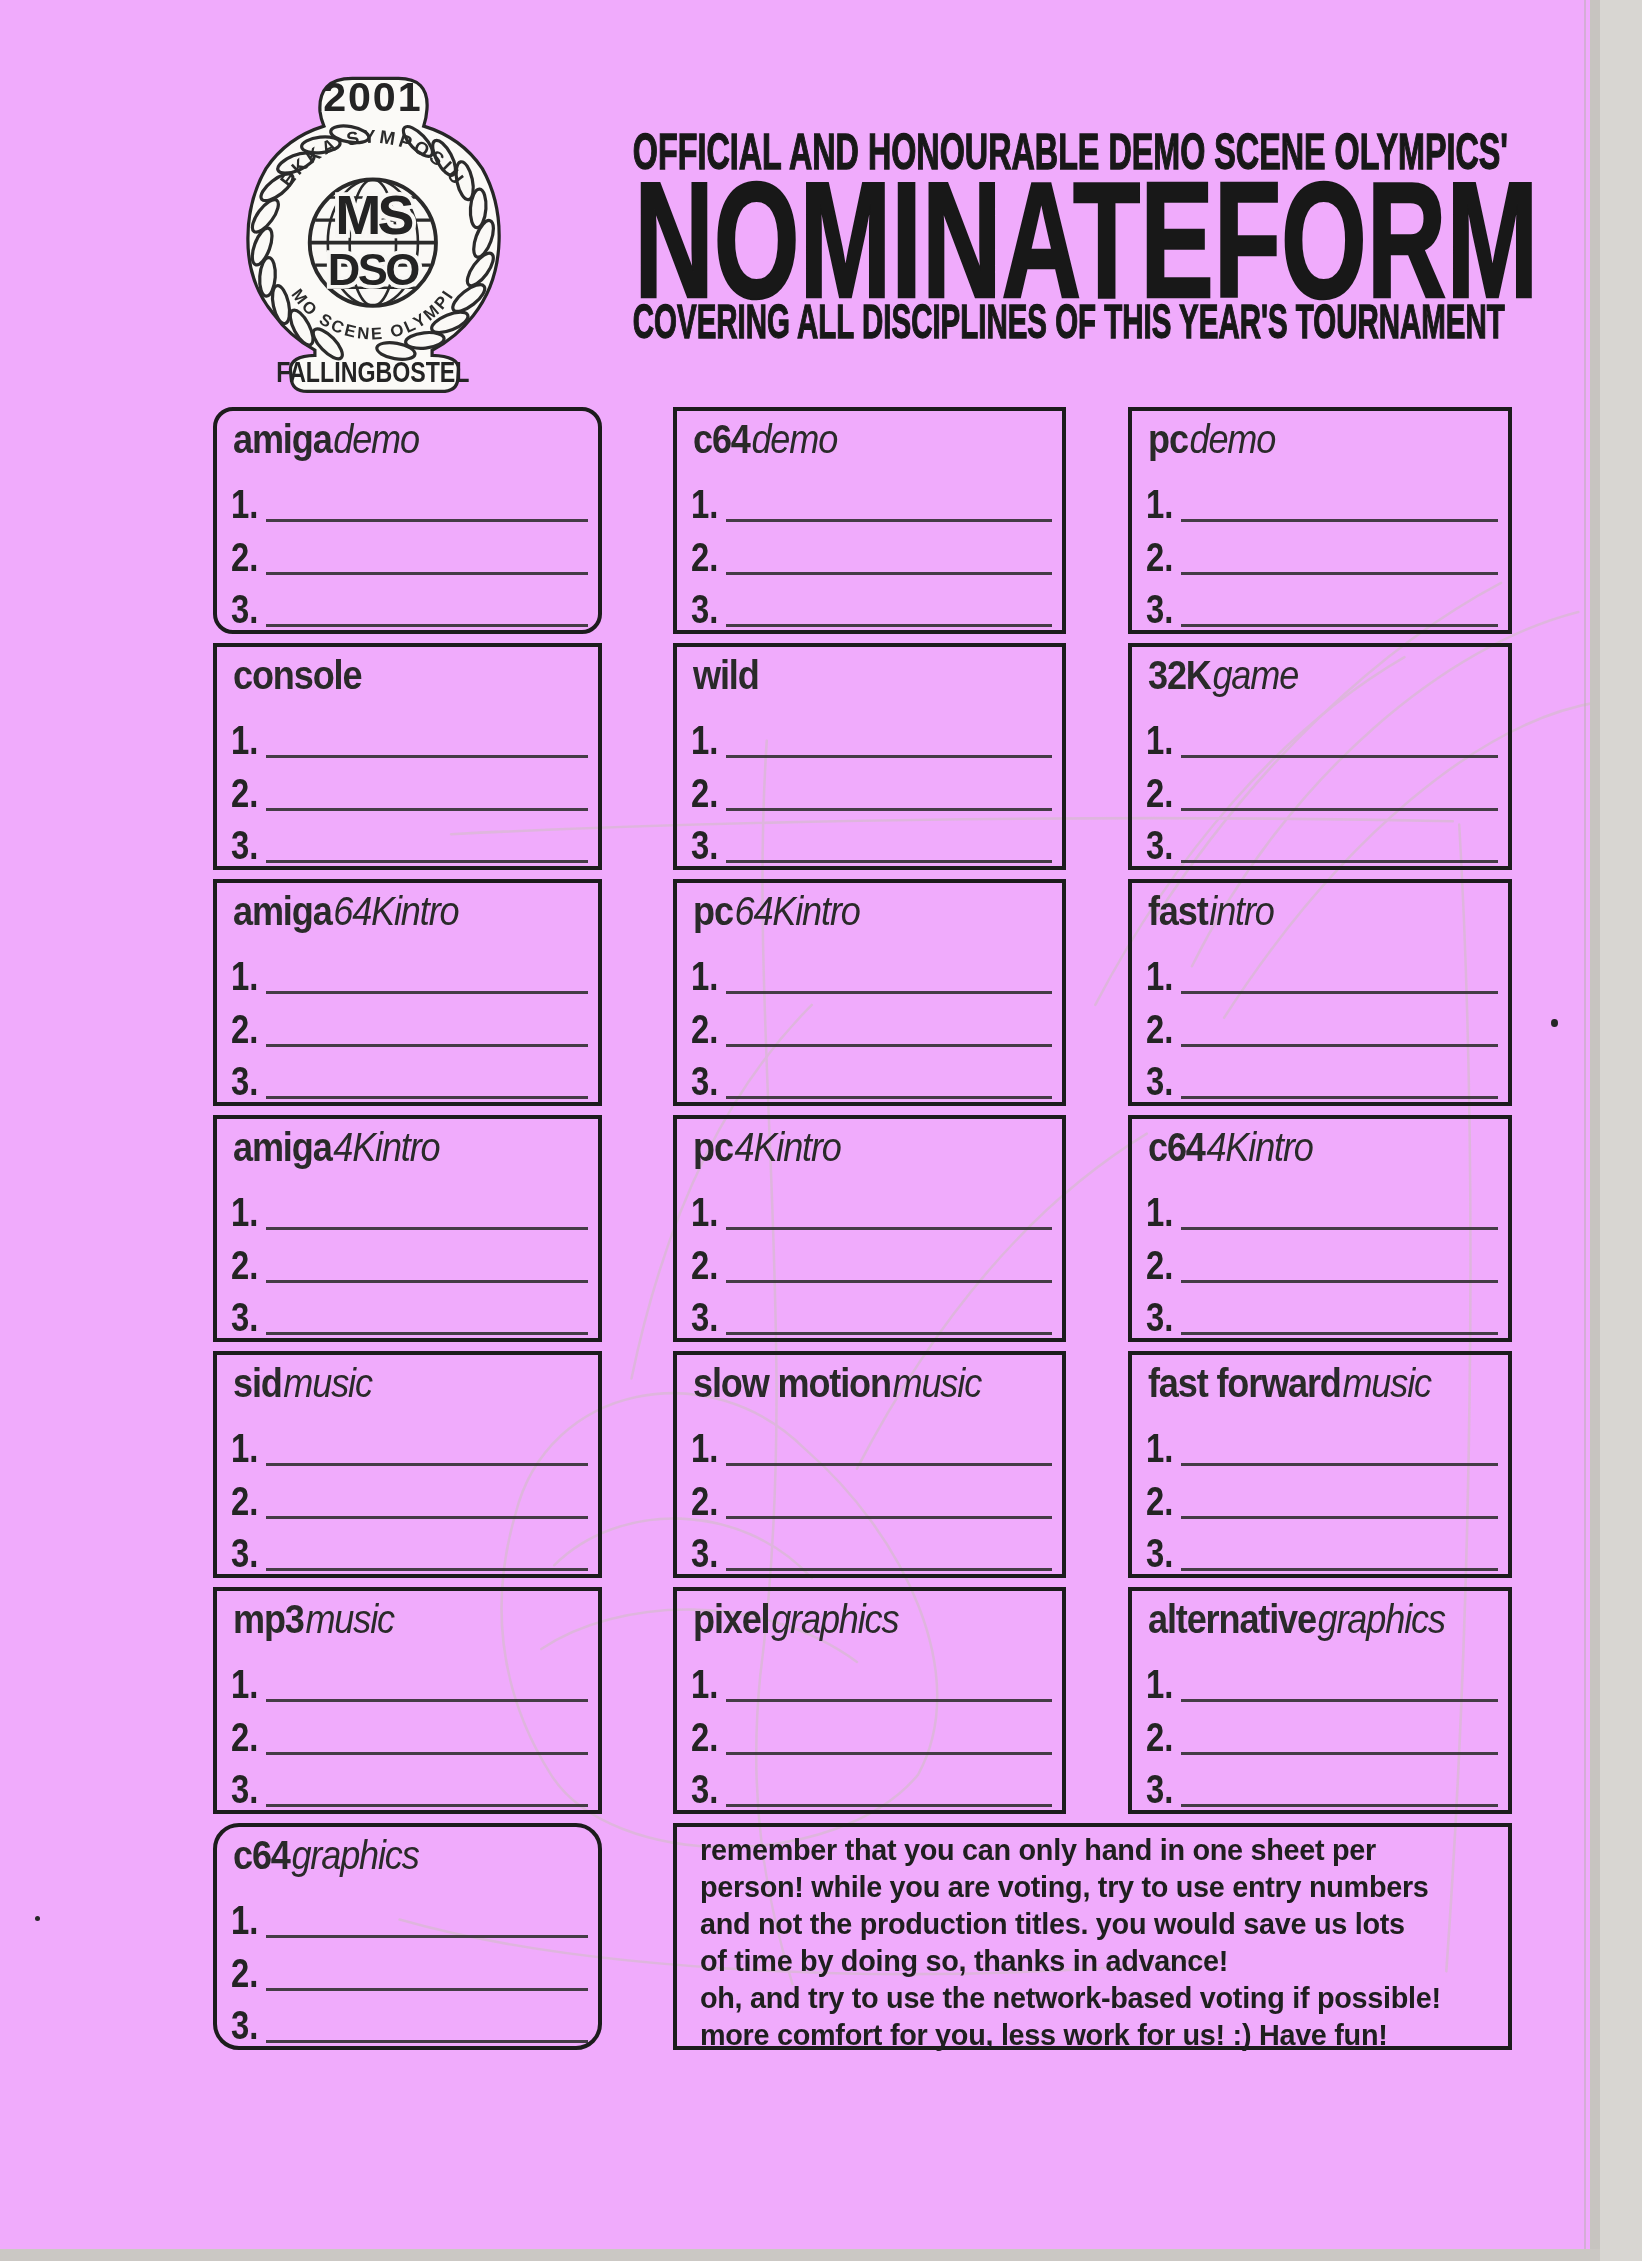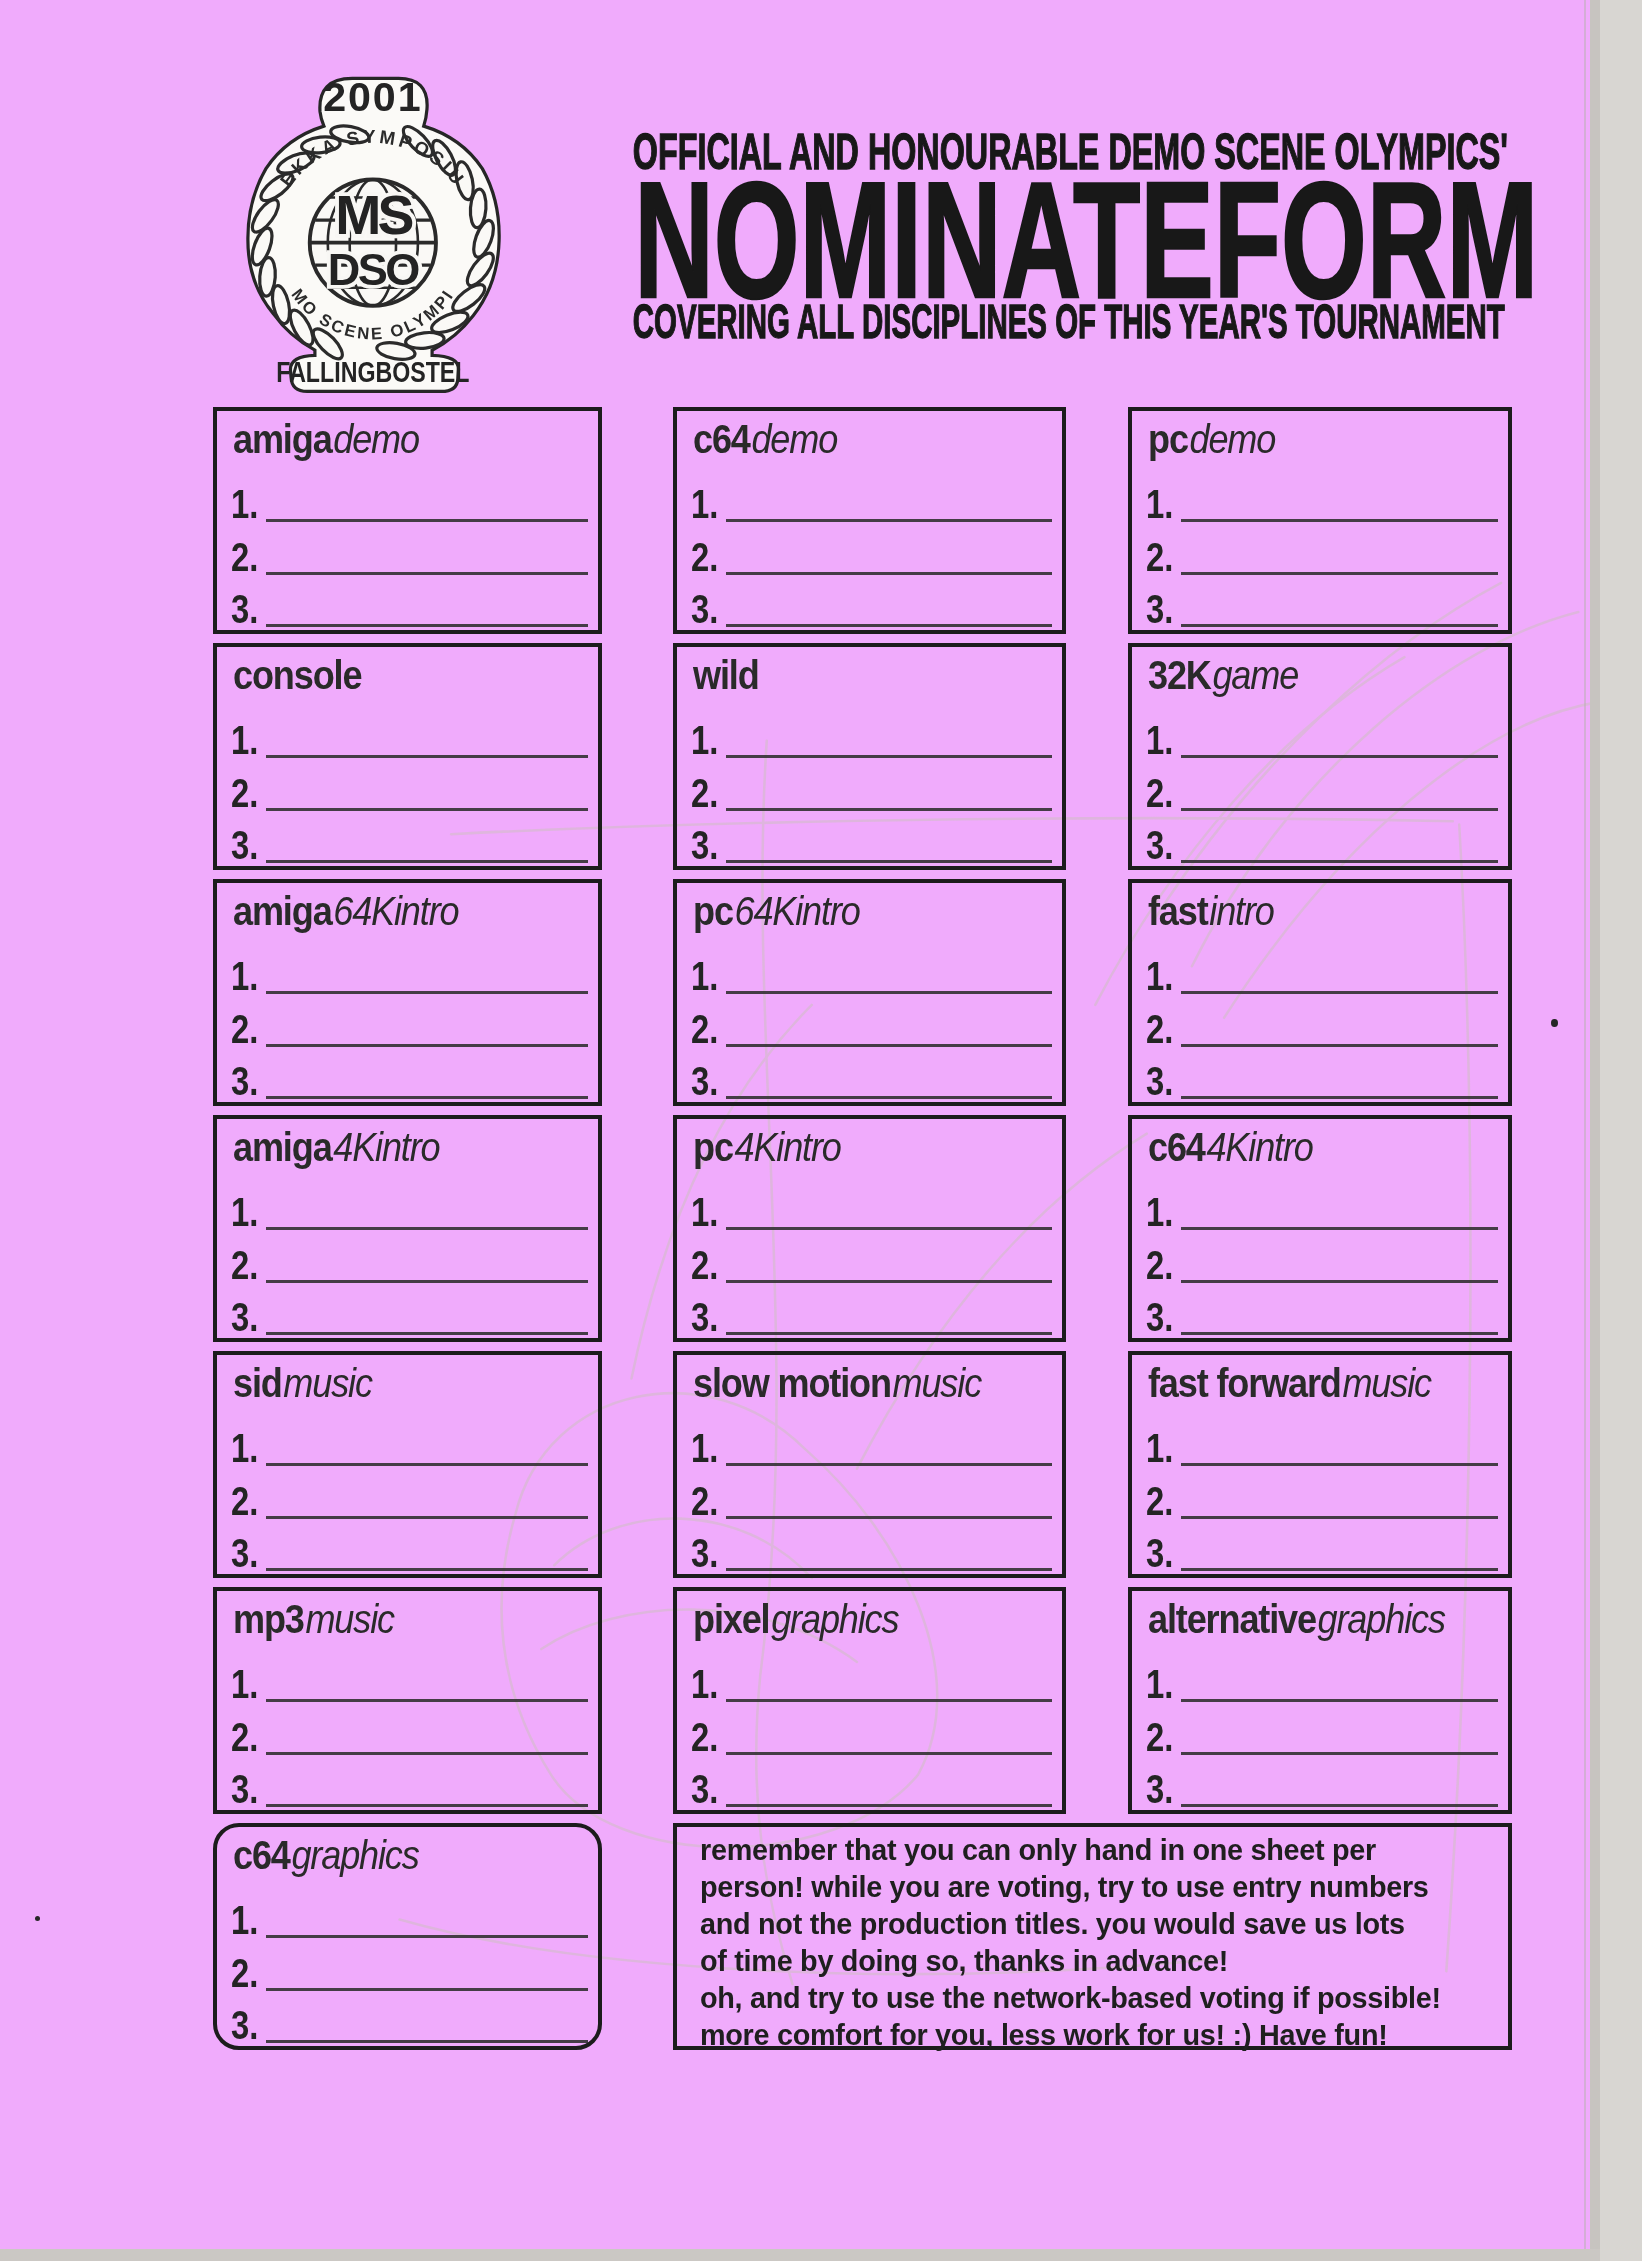--- a/index.html
+++ b/index.html
@@ -138,21 +138,21 @@
       <div id="note-lines">
           <div class="note-line">remember that you can only hand in one sheet per</div>
           <div class="note-line">person! while you are voting, try to use entry numbers</div>
           <div class="note-line">and not the production titles. you would save us lots</div>
           <div class="note-line">of time by doing so, thanks in advance!</div>
           <div class="note-line">oh, and try to use the network-based voting if possible!</div>
           <div class="note-line">more comfort for you, less work for us! :) Have fun!</div>
         </div>
     </div>
 
-  <div class="cat-box" style="grid-area: 1 / 1;">
+  <div class="cat-box" style="grid-area: 1 / 1; border-radius: 20px;">
     <div class="cat-title"><span class="t-bold">amiga</span><span class="t-italic">demo</span></div>
     <div class="entry e1">
           <span class="num">1.</span>
           <span class="eline"></span>
         </div>
     <div class="entry e2">
           <span class="num">2.</span>
           <span class="eline"></span>
         </div>
     <div class="entry e3">

